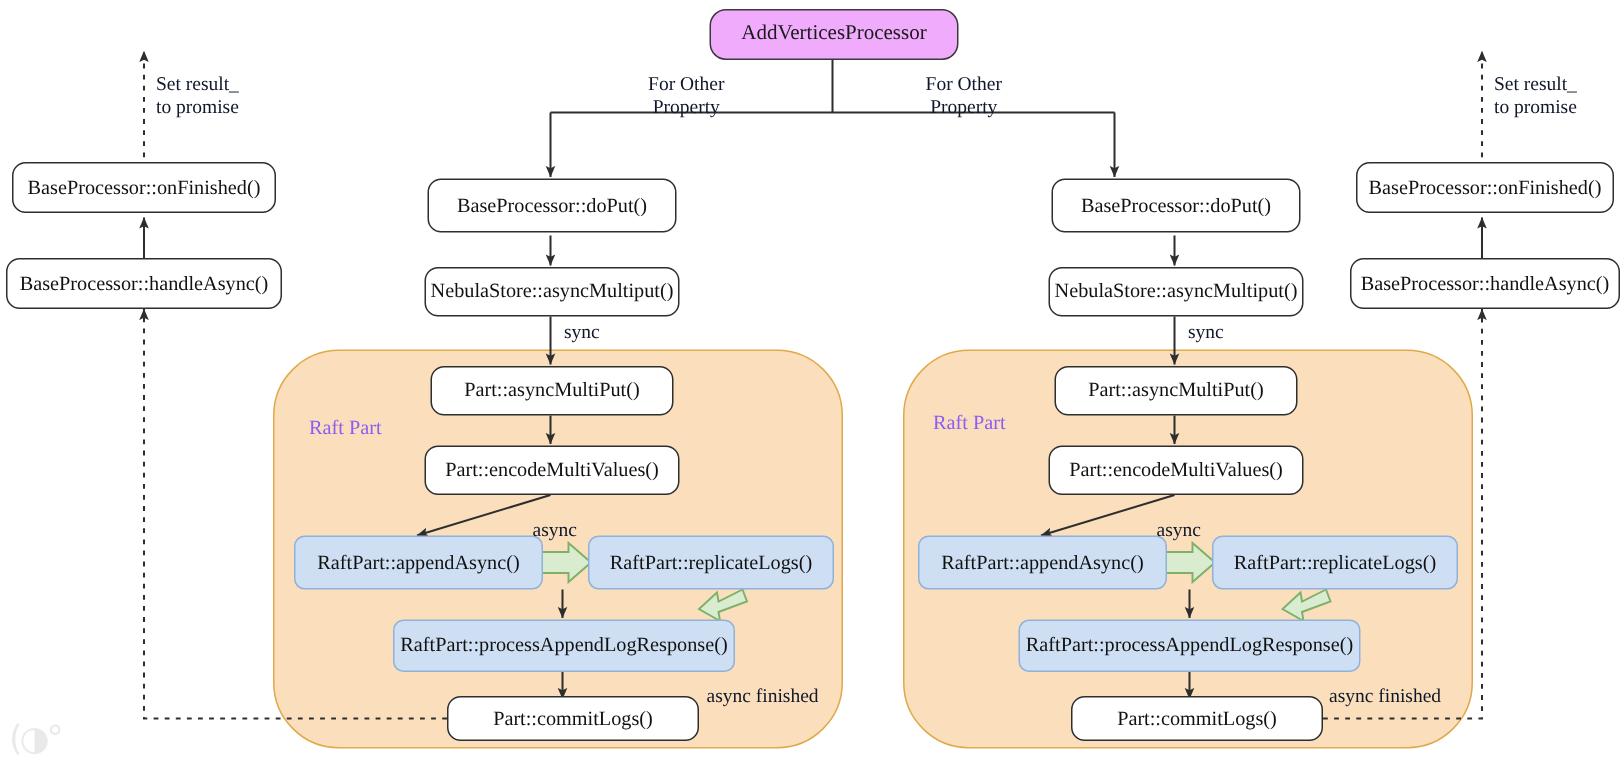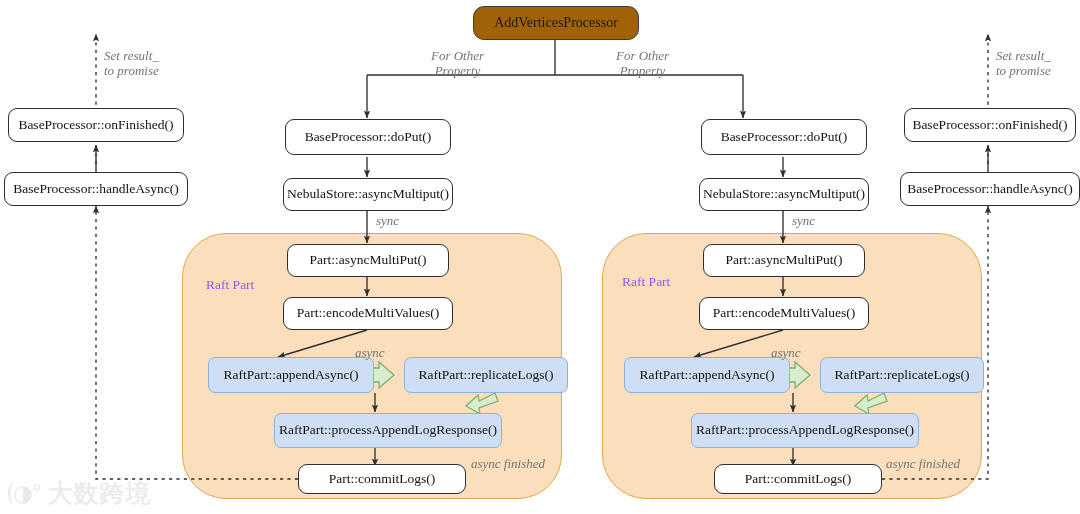--- a/index.html
+++ b/index.html
@@ -5,23 +5,23 @@
   html,body{margin:0;padding:0;background:#ffffff;}
   body{width:1080px;height:514px;position:relative;overflow:hidden;
        font-family:"Liberation Serif","DejaVu Serif",serif;color:#1a1a1a;}
   #stage{position:absolute;left:0;top:0;width:1080px;height:514px;}
   svg.layer{position:absolute;left:0;top:0;width:1080px;height:514px;}
   .node{position:absolute;box-sizing:border-box;display:flex;align-items:center;
         justify-content:center;text-align:center;line-height:1.1;}
   .node-white{background:#ffffff;border:1.3px solid #2e2e2e;border-radius:9px;
         font-size:13.5px;color:#111;}
   .node-blue{background:#cfdff3;border:1.2px solid #8fb2da;border-radius:7px;
-        font-size:13.5px;color:#111;margin-left:12px;}
-  .node-root{background:#a16207;border:1.3px solid #3a3a3a;border-radius:11px;font-size:14px;}
-  .lbl{position:absolute;font-size:13px;color:#737373;line-height:1.18;text-align:center;font-style:italic;}
+        font-size:13.5px;color:#111;}
+  .node-root{background:#f0abfc;border:1.3px solid #3a3a3a;border-radius:11px;font-size:14px;}
+  .lbl{position:absolute;font-size:13px;color:#0f172a;line-height:1.18;text-align:center;}
   .lbl-l{text-align:left;}
   .panel{position:absolute;background:#fbdfbc;border:1.6px solid #e0a94a;border-radius:44px;}
   .panel-title{position:absolute;font-size:13.5px;color:#8b5cf6;}
   #wm{position:absolute;left:6px;top:474px;width:176px;height:38px;display:flex;
       align-items:center;gap:7px;opacity:.30;}
   #wm .wm-logo{font-size:23px;color:#b9b9b9;letter-spacing:-2px;font-family:"DejaVu Sans",sans-serif;}
   #wm .wm-text{font-size:25px;color:#c2c2c2;font-family:"DejaVu Sans",sans-serif;
       letter-spacing:1px;font-weight:700;}
 </style>
 </head>
@@ -127,16 +127,15 @@
   <div class="node node-white" style="left:699px;top:297px;width:170px;height:33px;">Part::encodeMultiValues()</div>
   <div class="node node-blue" style="left:612px;top:357px;width:166px;height:36px;">RaftPart::appendAsync()</div>
   <div class="node node-blue" style="left:808px;top:357px;width:164px;height:36px;">RaftPart::replicateLogs()</div>
   <div class="node node-blue" style="left:679px;top:413px;width:228px;height:35px;">RaftPart::processAppendLogResponse()</div>
   <div class="node node-white" style="left:714px;top:464px;width:168px;height:30px;">Part::commitLogs()</div>
   <div class="lbl lbl-l" style="left:771px;top:345px;">async</div>
   <div class="lbl lbl-l" style="left:886px;top:456px;">async finished</div>
 
   <div id="wm">
     <span class="wm-logo">(◑°</span>
-    <span class="wm-text">大数跨境</span>
   </div>
 
 </div>
 
 </body></html>

